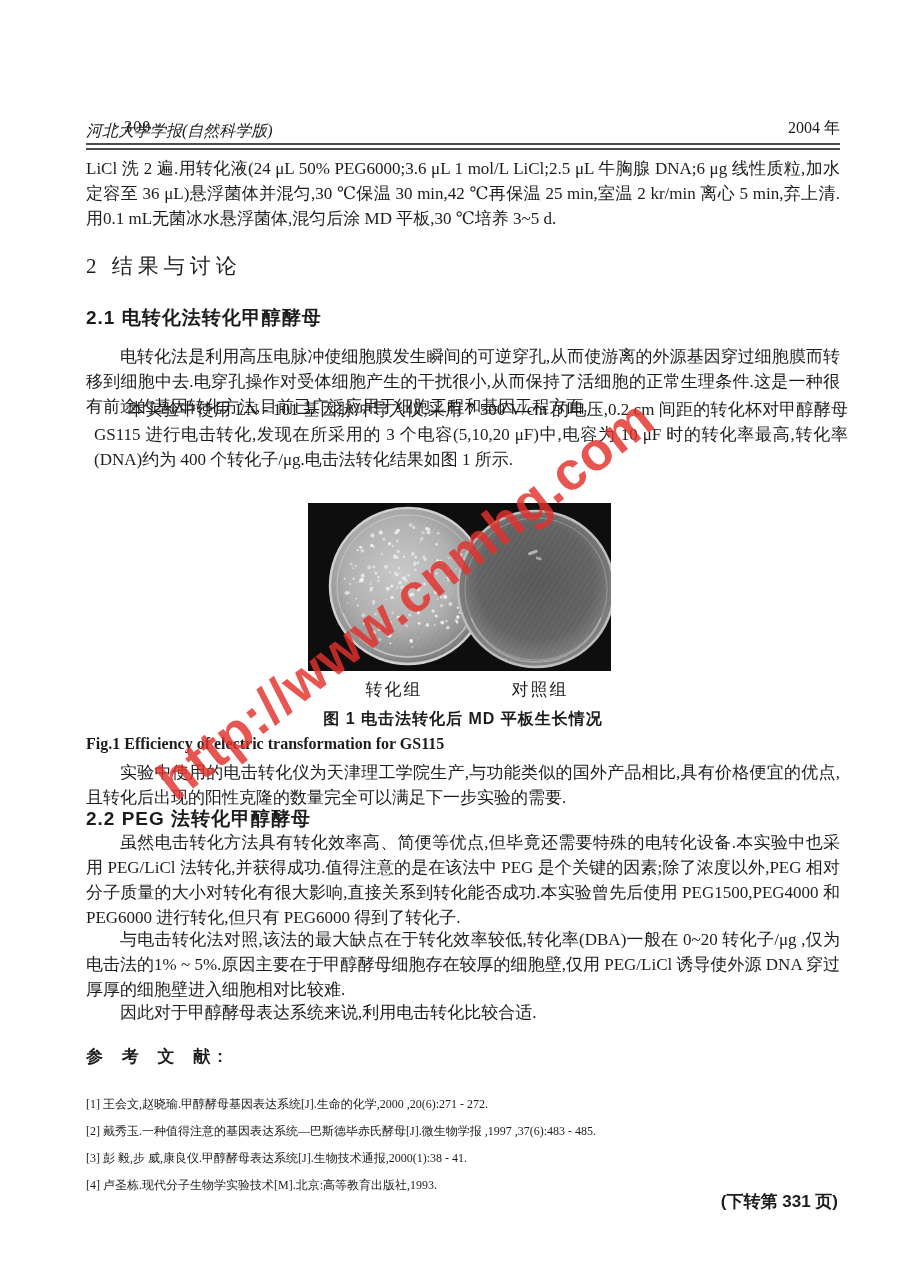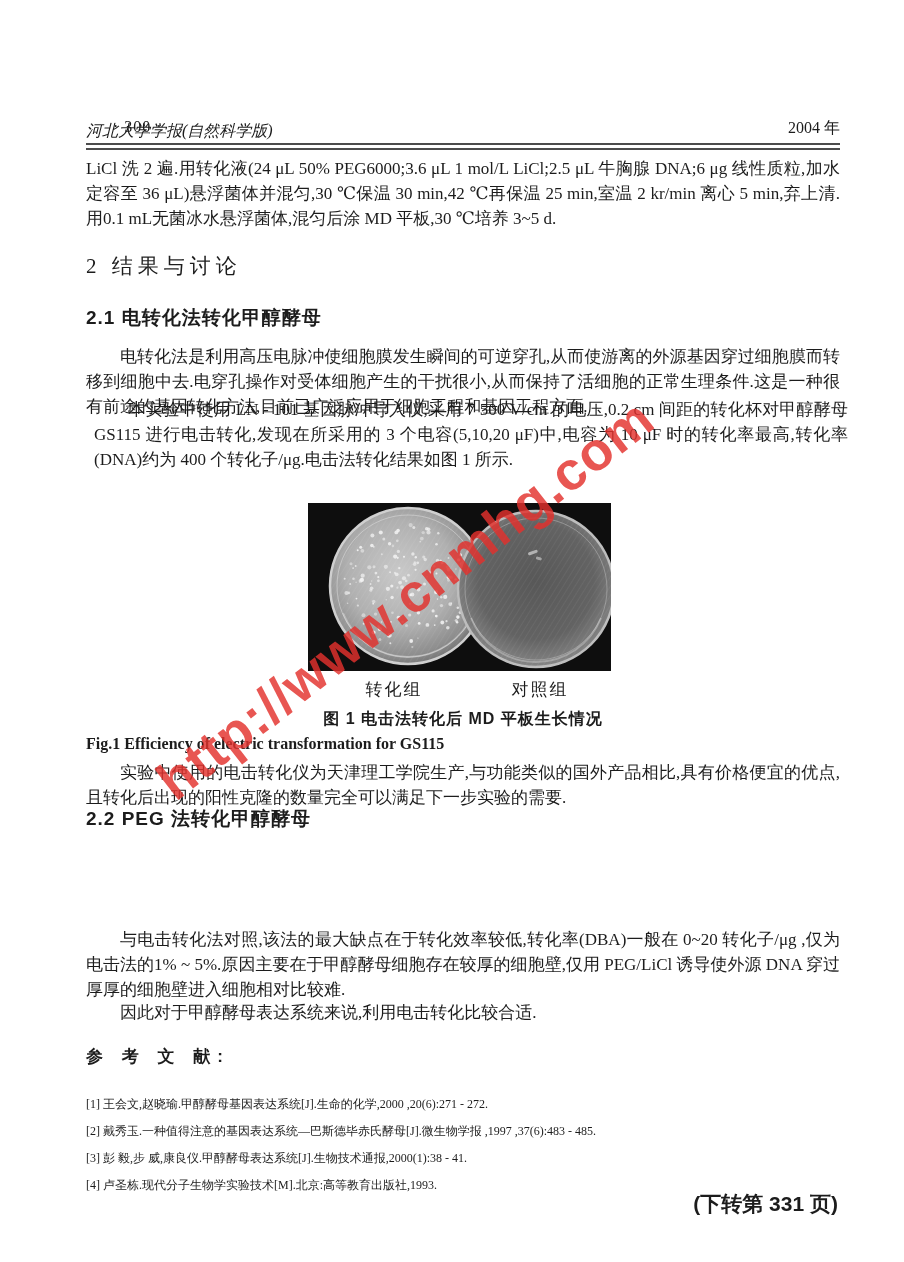--- a/index.html
+++ b/index.html
@@ -32,21 +32,21 @@
   .fig-labels .l2{position:absolute;left:184px;width:96px;text-align:center;}
   .cap-cn{top:709px;left:86px;width:754px;text-align:center;font-size:16px;font-weight:bold;
     font-family:"Liberation Sans","DejaVu Sans",sans-serif;letter-spacing:1px;}
   .cap-en{top:735px;left:86px;width:754px;text-align:left;font-size:16px;font-weight:bold;}
   
   .ref-h{top:1045px;left:86px;font-size:17px;font-weight:bold;
     font-family:"Liberation Sans","DejaVu Sans",sans-serif;letter-spacing:7px;}
   .ref-list{top:1091px;left:86px;width:754px;list-style:none;margin:0;padding:0;
     font-size:12px;}
   .ref-list li{line-height:26px;margin-bottom:1px;}
-  .footer-note{top:1190px;right:66px;font-size:21px;font-weight:bold;
+  .footer-note{top:1190px;right:66px;font-size:17px;font-weight:bold;
     font-family:"Liberation Sans","DejaVu Sans",sans-serif;}
   
   .watermark{
     top:568px;left:80px;width:650px;
     text-align:center;
     font-family:"Liberation Sans","DejaVu Sans",sans-serif;
     font-size:54px;font-weight:bold;letter-spacing:1px;
     transform:rotate(-38deg);
     opacity:.82;
     pointer-events:none;
@@ -270,20 +270,21 @@
     <span class="l2">对照组</span>
   </div>
 
   <div class="abs cap-cn">图 1  电击法转化后 MD 平板生长情况</div>
   <div class="abs cap-en">Fig.1   Efficiency of electric transformation for GS115</div>
 
   <p class="abs para indent" style="top:760px;margin:0;">实验中使用的电击转化仪为天津理工学院生产,与功能类似的国外产品相比,具有价格便宜的优点,且转化后出现的阳性克隆的数量完全可以满足下一步实验的需要.</p>
 
   <div class="abs h-sub" style="top:806px;">2.2  PEG 法转化甲醇酵母</div>
 
+  <p class="abs para indent" style="top:830px;margin:0;">虽然电击转化方法具有转化效率高、简便等优点,但毕竟还需要特殊的电转化设备.本实验中也采用 PEG/LiCl 法转化,并获得成功.值得注意的是在该法中 PEG 是个关键的因素;除了浓度以外,PEG 相对分子质量的大小对转化有很大影响,直接关系到转化能否成功.本实验曾先后使用 PEG1500,PEG4000 和 PEG6000 进行转化,但只有 PEG6000 得到了转化子.</p>
 
   <p class="abs para indent" style="top:927px;margin:0;">与电击转化法对照,该法的最大缺点在于转化效率较低,转化率(DBA)一般在 0~20 转化子/μg ,仅为电击法的1% ~ 5%.原因主要在于甲醇酵母细胞存在较厚的细胞壁,仅用 PEG/LiCl 诱导使外源 DNA 穿过厚厚的细胞壁进入细胞相对比较难.</p>
 
   <p class="abs para indent" style="top:1000px;margin:0;">因此对于甲醇酵母表达系统来说,利用电击转化比较合适.</p>
 
   <div class="abs ref-h">参 考 文 献:</div>
   <ul class="abs ref-list">
     <li>[1] 王会文,赵晓瑜.甲醇酵母基因表达系统[J].生命的化学,2000 ,20(6):271 - 272.</li>
     <li>[2] 戴秀玉.一种值得注意的基因表达系统—巴斯德毕赤氏酵母[J].微生物学报 ,1997 ,37(6):483 - 485.</li>
     <li>[3] 彭  毅,步  威,康良仪.甲醇酵母表达系统[J].生物技术通报,2000(1):38 - 41.</li>

